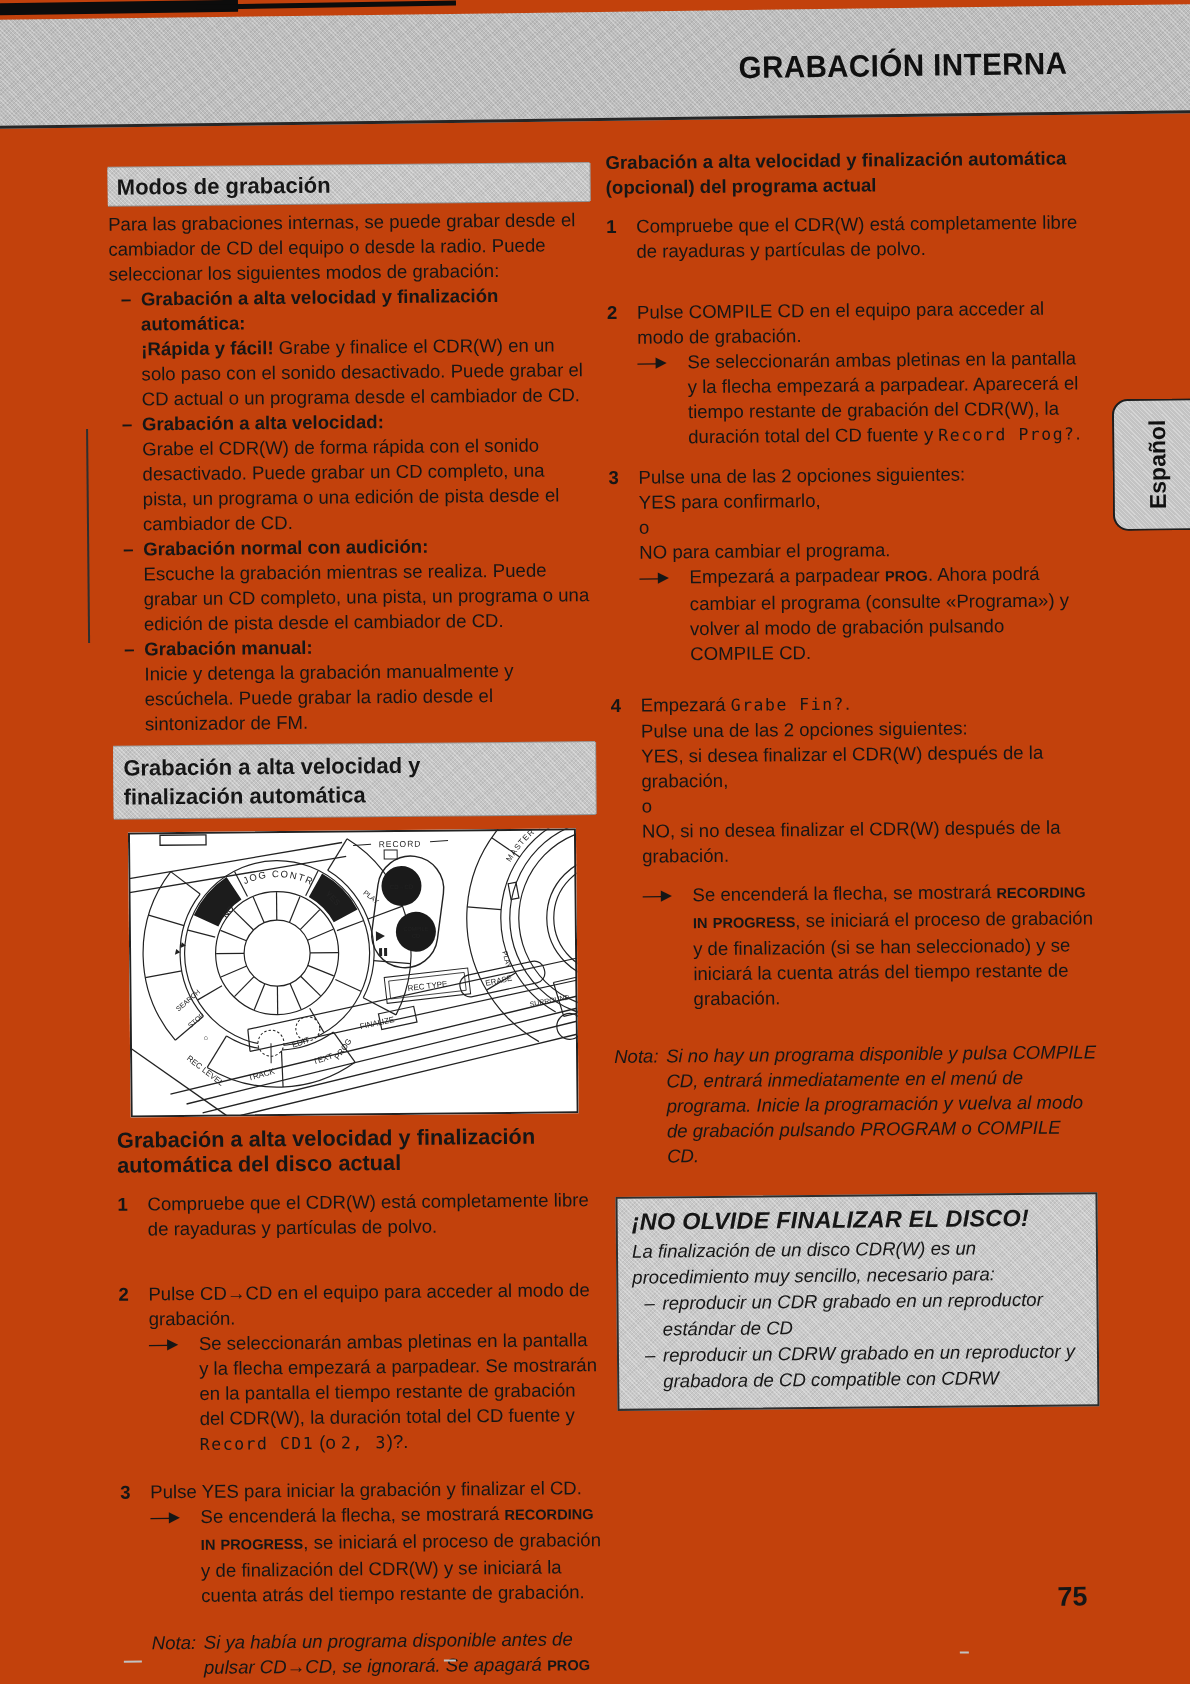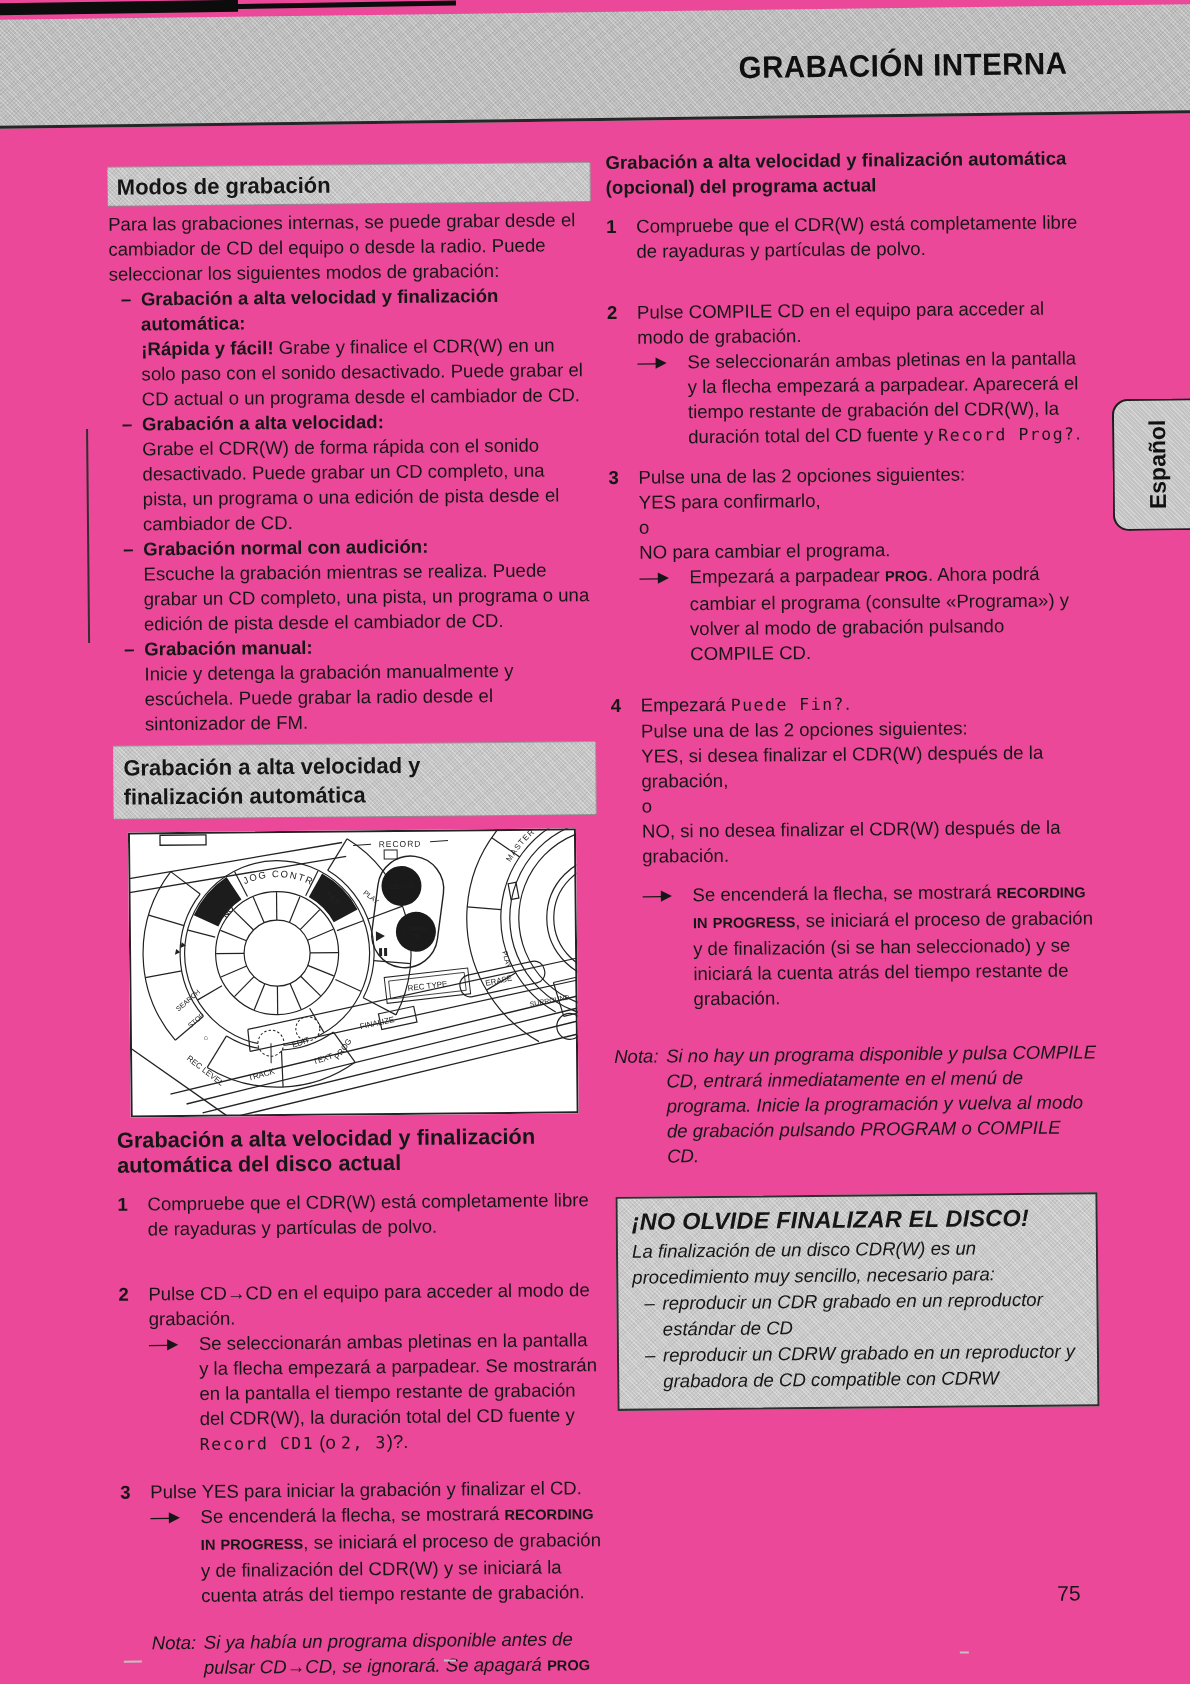--- a/index.html
+++ b/index.html
@@ -1,16 +1,16 @@
 <!DOCTYPE html>
 <html><head>
 <meta charset="utf-8">
 <style>
   html,body{margin:0;padding:0;background:#e8e8e8;}
-  .page{position:relative;width:1190px;height:1684px;background:#ec4899;overflow:hidden;
+  .page{position:relative;width:1190px;height:1684px;background:#c2410c;overflow:hidden;
         font-family:"Liberation Sans",sans-serif;color:#161616;}
   .rot{position:absolute;inset:0;transform:rotate(-0.55deg);transform-origin:600px 420px;}
 
   .topbar{position:absolute;top:-3px;left:-8px;width:250px;height:12px;background:#0c0c0c;transform:rotate(-0.3deg);}
   .topbar2{position:absolute;top:0px;left:200px;width:260px;height:5px;background:#0c0c0c;transform:rotate(-0.4deg);}
 
   .band{position:absolute;top:12px;left:-14px;right:-14px;height:106px;
         background:#bdbdbd;
         background-image:repeating-linear-gradient(45deg,rgba(255,255,255,.28) 0 1px,transparent 1px 3px),
                          repeating-linear-gradient(-45deg,rgba(0,0,0,.07) 0 1px,transparent 1px 3px);
@@ -67,21 +67,21 @@
   .fb-title{font-weight:bold;font-size:23.5px;margin-bottom:4px;letter-spacing:.2px;}
   .fb-item{display:flex;padding-left:12px;}
   .fb-item .dash{flex:none;width:18px;}
 
   .tab{position:absolute;left:1112px;top:404px;width:86px;height:128px;background:#c3c3c3;
        background-image:repeating-linear-gradient(45deg,rgba(255,255,255,.3) 0 1px,transparent 1px 3px);
        border:2px solid #1d1d1d;border-right:none;border-radius:16px 0 0 16px;
        display:flex;align-items:center;justify-content:center;}
   .tab span{writing-mode:vertical-rl;transform:rotate(180deg);font-weight:bold;font-size:23px;color:#111;}
 
-  .pagenum{position:absolute;left:1046px;top:1586px;font-size:21px;font-weight:normal;}
+  .pagenum{position:absolute;left:1046px;top:1586px;font-size:27px;font-weight:bold;}
   .scanline{position:absolute;left:86px;top:424px;width:2px;height:214px;background:#2f2f2f;}
   .mark{position:absolute;height:2px;background:#c2c2c2;}
   .m1{left:112px;top:1656px;width:18px;}
   .m2{left:432px;top:1658px;width:12px;}
   .m3{left:948px;top:1655px;width:9px;}
 
   svg text{font-family:"Liberation Sans",sans-serif;fill:#222;}
 </style>
 </head>
 <body>
@@ -339,21 +339,21 @@
         <div class="res">
           <span class="arr">—►</span>
           <p><span>Empezará a parpadear </span><span class="sc">PROG</span><span>. Ahora podrá cambiar el programa (consulte «Programa») y volver al modo de grabación pulsando COMPILE CD.</span></p>
         </div>
       </div>
     </div>
 
     <div class="step" style="margin-top:26px;">
       <span class="num">4</span>
       <div class="stx">
-        <p><span>Empezará </span><span class="disp">Puede Fin?</span><span>.</span></p>
+        <p><span>Empezará </span><span class="disp">Grabe Fin?</span><span>.</span></p>
         <p>Pulse una de las 2 opciones siguientes:</p>
         <p>YES, si desea finalizar el CDR(W) después de la grabación,</p>
         <p>o</p>
         <p>NO, si no desea finalizar el CDR(W) después de la grabación.</p>
         <div class="res spaced">
           <span class="arr">—►</span>
           <p><span>Se encenderá la flecha, se mostrará </span><span class="sc">RECORDING IN</span><span> </span><span class="sc">PROGRESS</span><span>, se iniciará el proceso de grabación y de finalización (si se han seleccionado) y se iniciará la cuenta atrás del tiempo restante de grabación.</span></p>
         </div>
       </div>
     </div>

